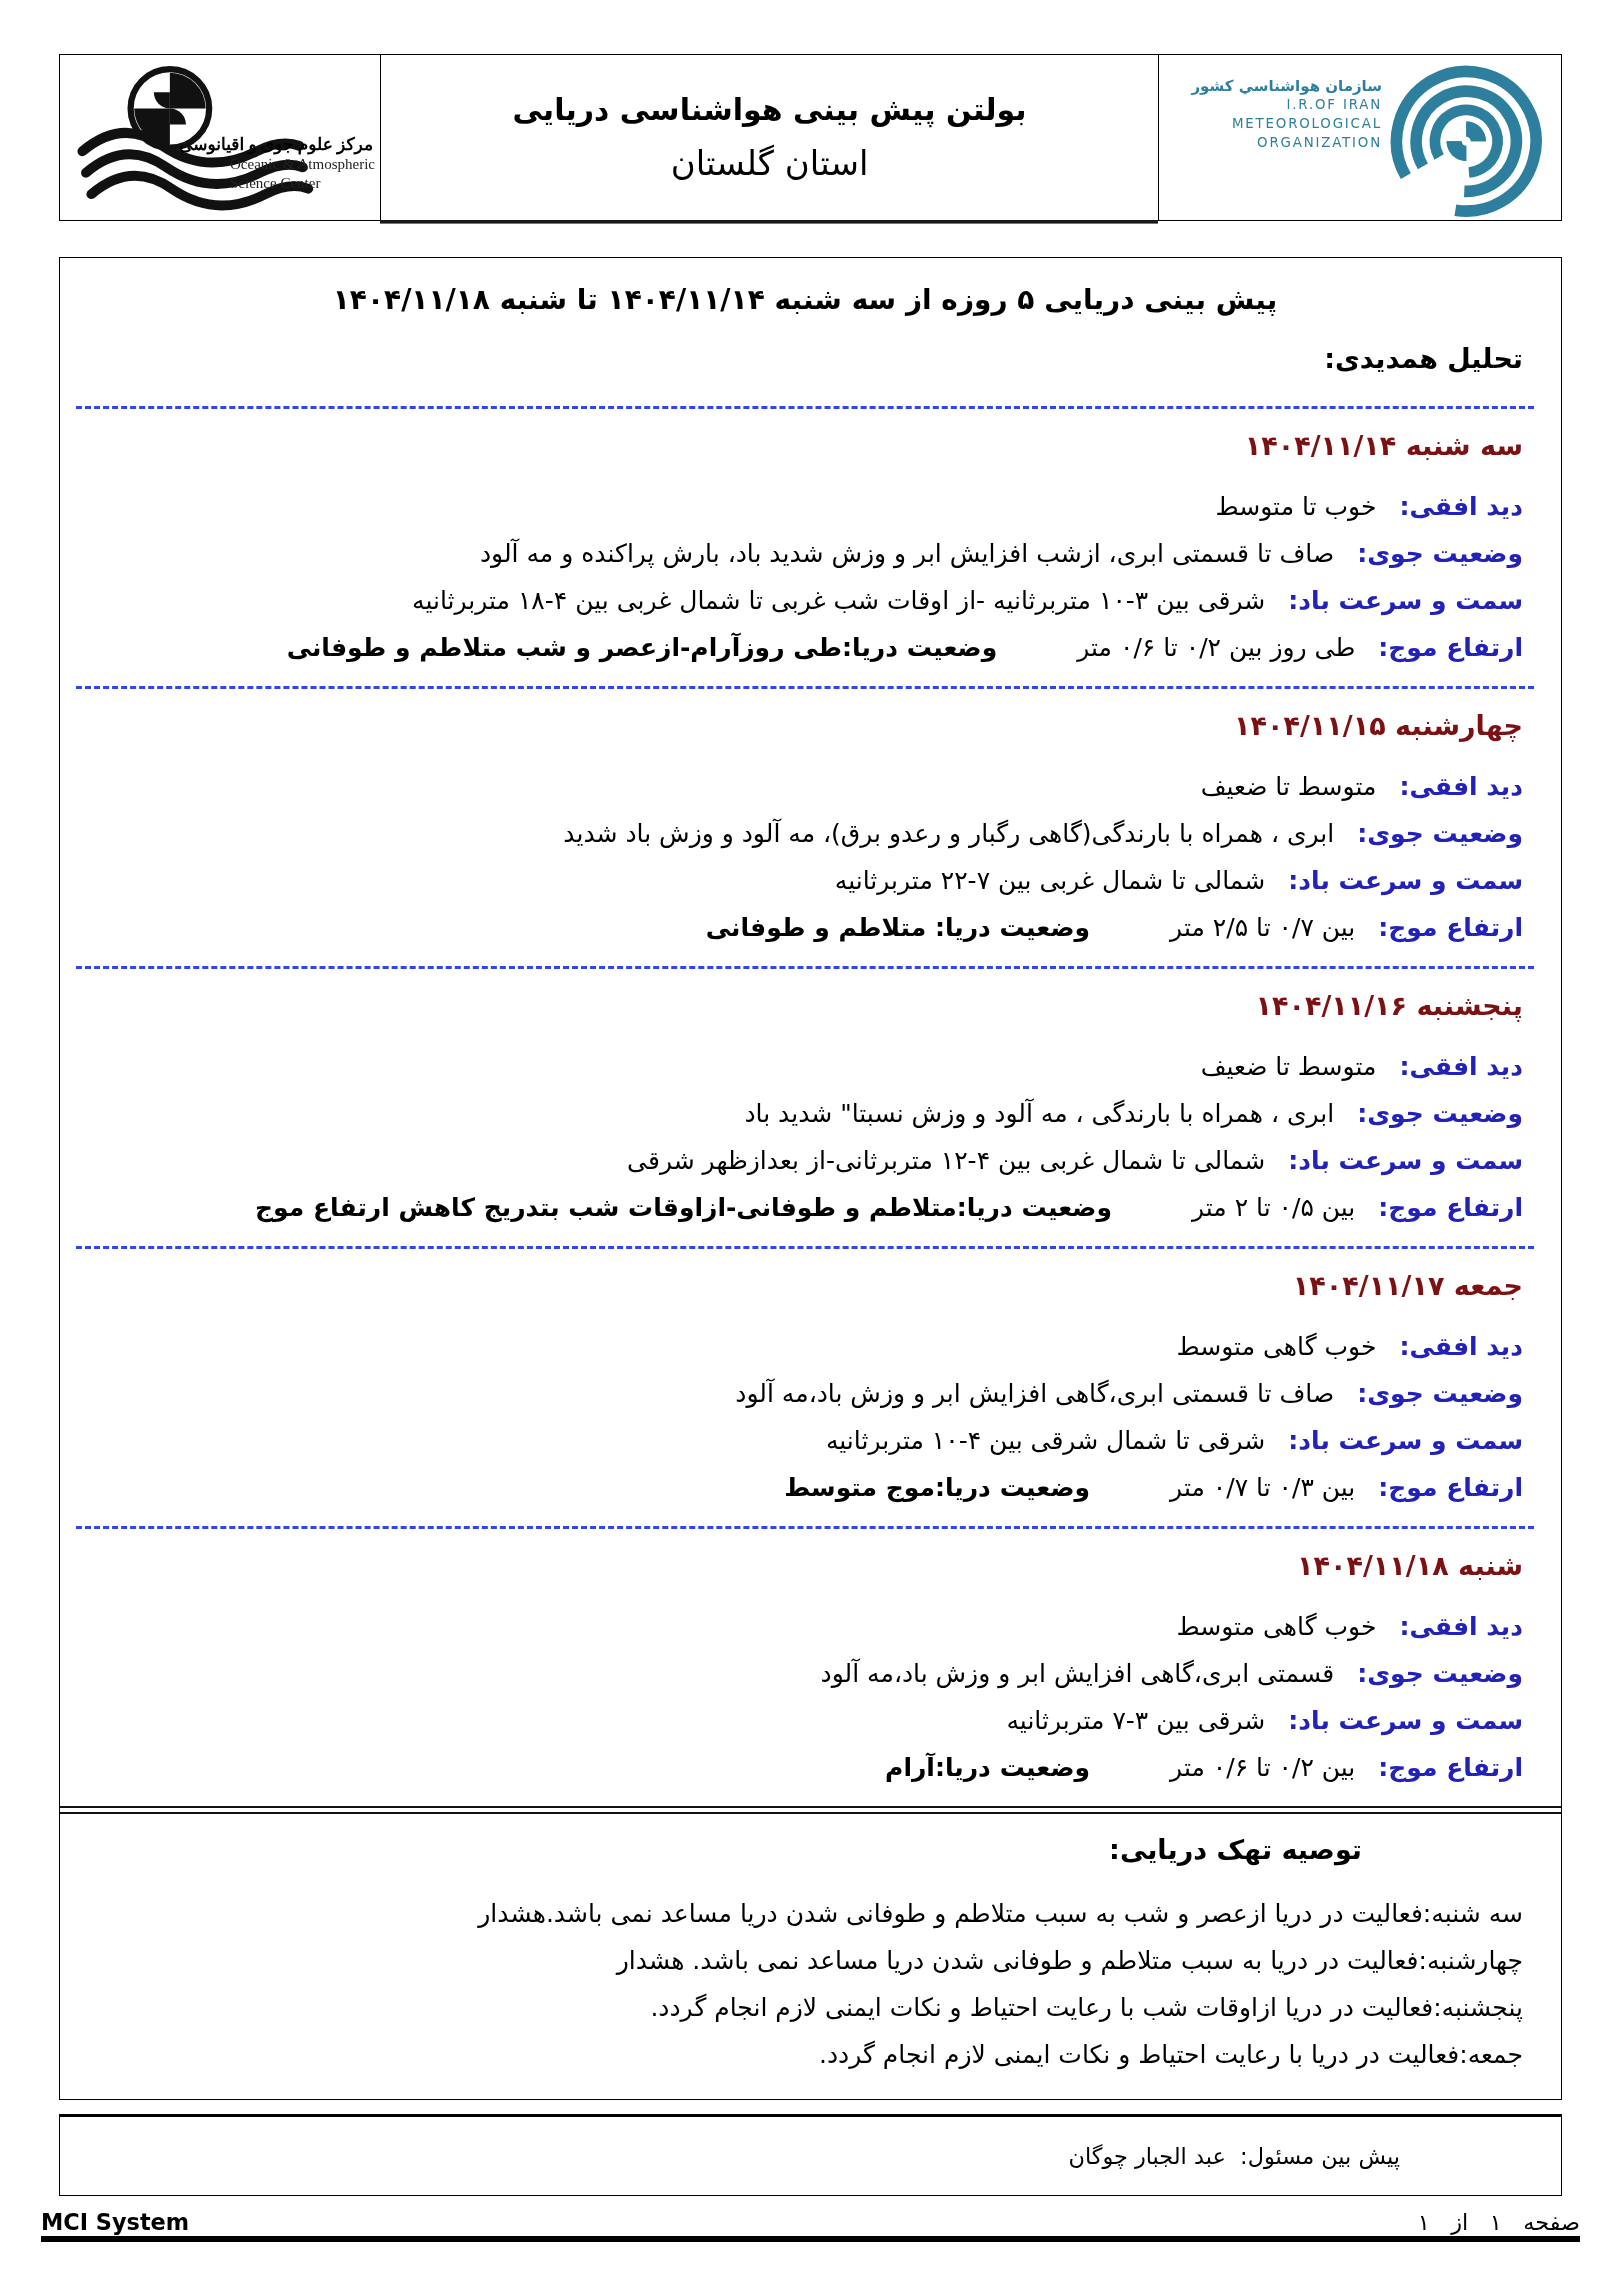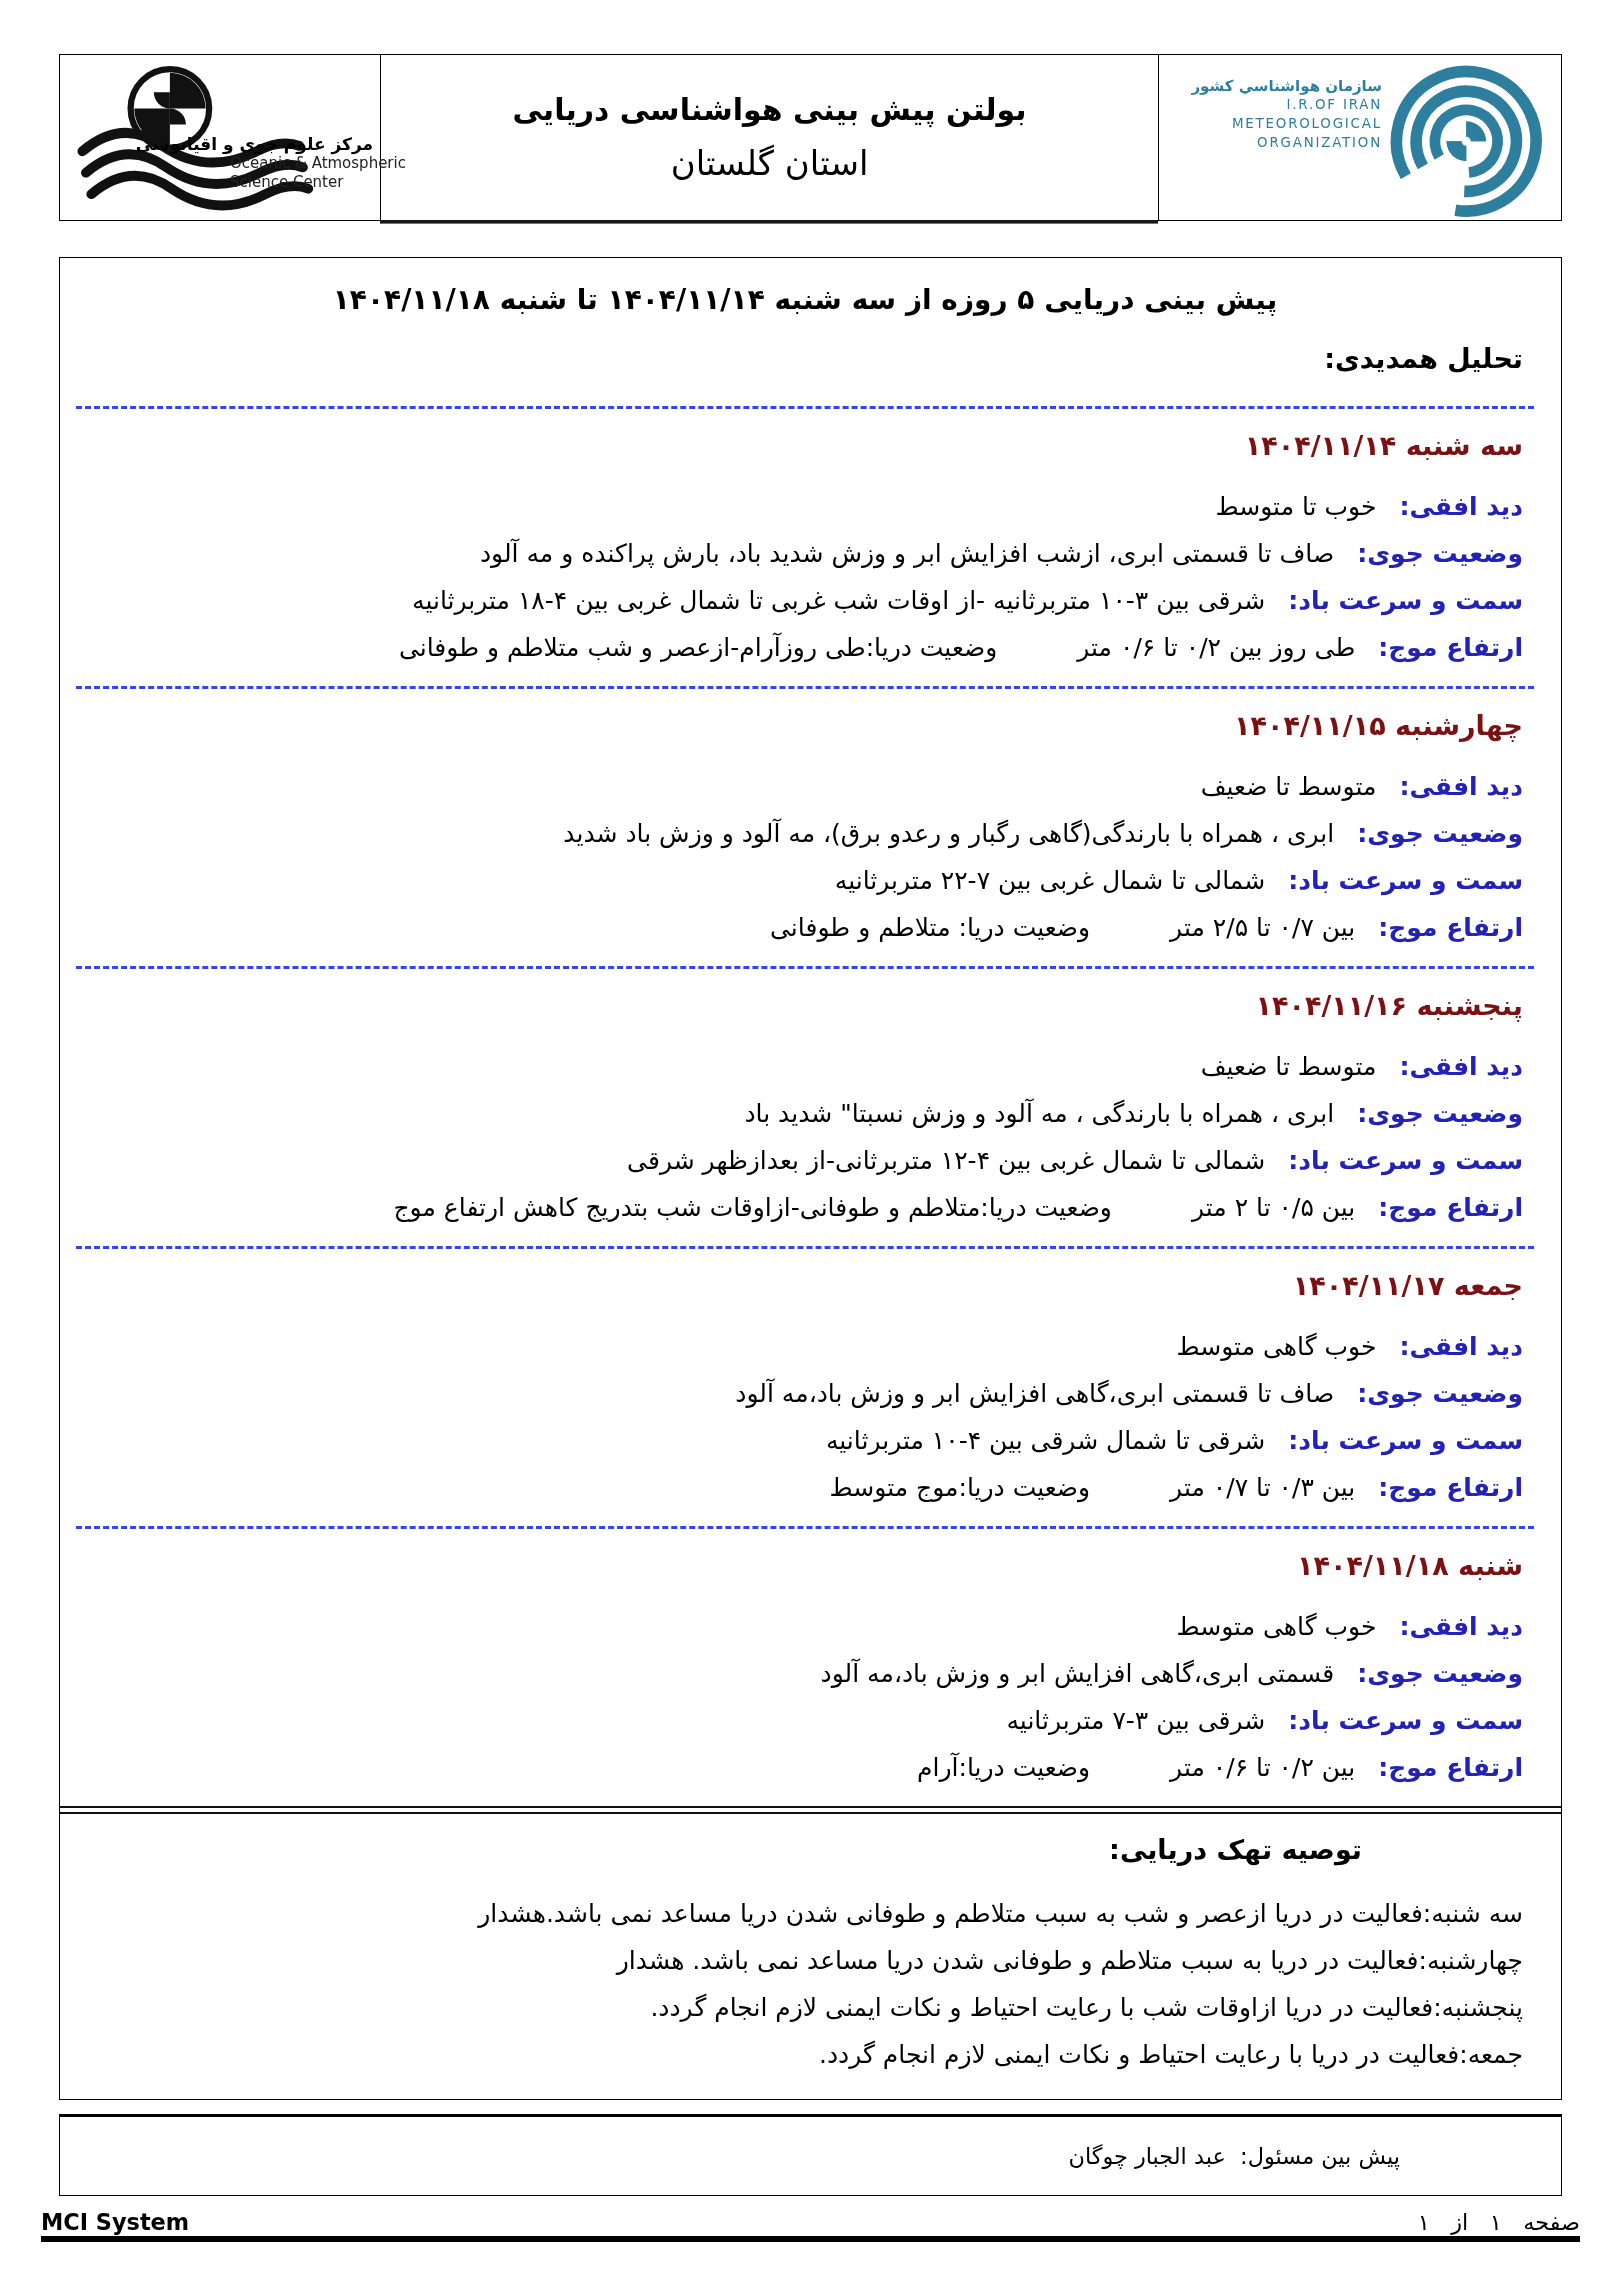--- a/index.html
+++ b/index.html
@@ -15,41 +15,41 @@
   }
   .hdr .cell{box-sizing:border-box;height:100%;}
   .cell-irimo{width:403px;border-left:1.8px solid #000;position:relative;}
   .cell-center{flex:1;display:flex;flex-direction:column;align-items:center;justify-content:center;
     gap:16px;border-left:1.8px solid #000;box-shadow:0 3.6px 0 #1a1a1a;}
   .cell-oasc{width:320px;position:relative;}
   .hdr-title{font-size:30px;font-weight:bold;}
   .hdr-subtitle{font-size:34px;}
   
   .oasc-gfx{position:absolute;left:10.7px;top:7.2px;}
-  .oasc-txt{position:absolute;left:170px;top:79px;width:143px;text-align:left;direction:ltr;}
+  .oasc-txt{position:absolute;left:170px;top:79px;width:143px;text-align:left;direction:ltr;font-family:Liberation Serif, serif;}
   .oasc-fa{font-size:17px;font-weight:bold;direction:rtl;text-align:left;white-space:nowrap;}
   .oasc-en{font-size:15px;line-height:19px;color:#222;white-space:nowrap;}
   
   .irimo-gfx{position:absolute;right:16px;top:3.6px;}
   .irimo-txt{position:absolute;right:179px;top:21.5px;width:206px;text-align:right;color:#2E7F9E;direction:ltr;}
   .irimo-fa{font-size:15px;font-weight:bold;direction:rtl;white-space:nowrap;}
   .irimo-en{font-size:13.4px;letter-spacing:1.8px;line-height:19px;white-space:nowrap;}
   
   .main{
     position:absolute;left:59px;top:257px;width:1503px;height:1843px;
     border:1.8px solid #000;box-sizing:border-box;padding:14.3px 38px 0 27px;overflow:hidden;background:#fff;
   }
   .doc-title{text-align:center;font-weight:bold;font-size:28px;margin:10.7px 0 27px;}
   .synoptic{font-size:27px;font-weight:bold;margin:0 0 32px;}
   .sep{border-top:3.6px dashed #3344EE;margin:5.4px -10.7px 21.5px -10.7px;height:0;}
   .day-date{color:#7B1113;font-size:27px;font-weight:bold;margin:3.6px 0 30px;}
   .row{display:flex;gap:23px;font-size:25px;line-height:32px;margin:0 0 15px;}
   .lbl{color:#2222B8;font-weight:bold;white-space:nowrap;}
   .val{color:#000;}
-  .sea{margin-right:57px;}
+  .sea{margin-right:57px;font-weight:bold;}
   .day .sep{margin-top:21.5px;}
   .dbl{height:4.5px;border-top:2.7px solid #111;border-bottom:2.7px solid #111;margin:21.5px -38px 19.7px -27px;}
   .adv-h{font-size:27px;font-weight:bold;margin:0 161px 34px 0;}
   .adv-line{font-size:25px;line-height:30px;margin:0 0 17px;}
   
   .sign{
     position:absolute;left:59px;top:2114px;width:1503px;height:82px;
     border:1.8px solid #000;border-top:3.6px solid #000;box-sizing:border-box;
     display:flex;align-items:center;padding-right:161px;font-size:22.4px;gap:14.3px;background:#fff;
   }

